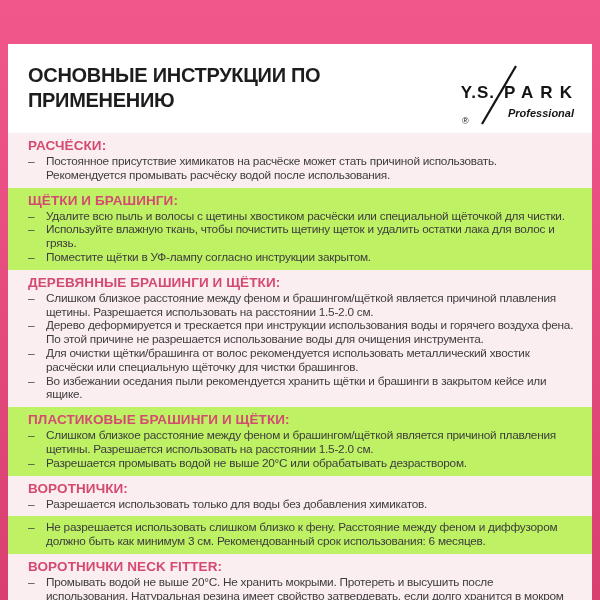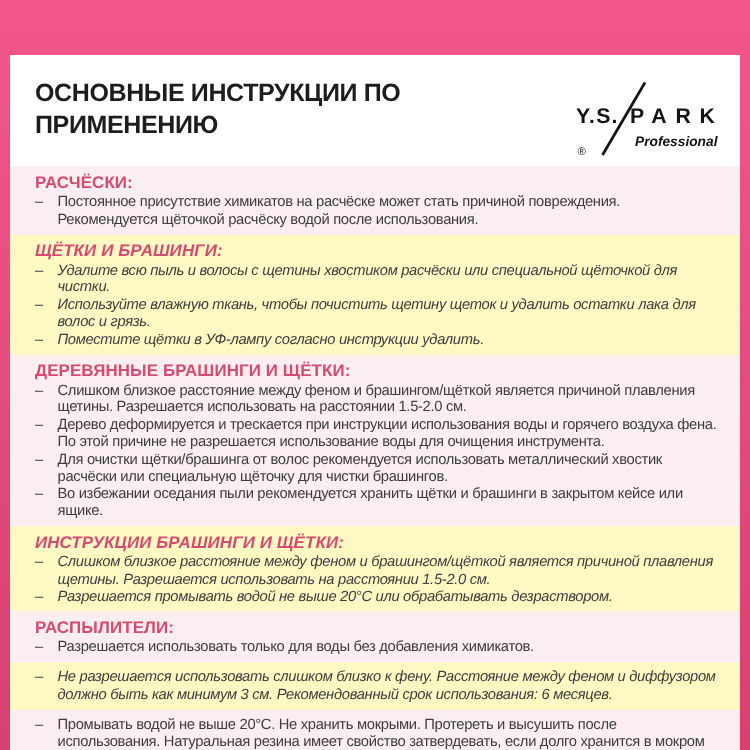--- a/index.html
+++ b/index.html
@@ -48,21 +48,21 @@
   }
   main.sections {
     flex: 1;
     display: flex;
     flex-direction: column;
   }
   .section {
     padding: 5px 18px 5px 20px;
   }
   .section.pink { background: var(--section_pink, #fbeef1); }
-  .section.white { background: #fef9c3; font-style: italic; }
+  .section.white { background: #bef264; }
   .section:last-child { flex: 1; }
   .section h2 {
     margin: 0 0 2px 0;
     font-size: 13.5px;
     line-height: 15px;
     font-weight: bold;
     color: var(--heading_text, #d44a70);
     letter-spacing: 0.1px;
   }
   .section ul {
@@ -103,39 +103,39 @@
         <text x="8" y="59" font-size="9" fill="#141414">®</text>
       </svg>
     </header>
 
     <main class="sections">
   <section class="section pink">
     <h2>РАСЧЁСКИ:</h2>
     <ul>
             <li>
               <span class="dash">–</span>
-              <span class="txt">Постоянное присутствие химикатов на расчёске может стать причиной повреждения. Рекомендуется щёточкой расчёску водой после использования.</span>
+              <span class="txt">Постоянное присутствие химикатов на расчёске может стать причиной использовать. Рекомендуется промывать расчёску водой после использования.</span>
             </li>
           </ul>
   </section>
 
   <section class="section white">
     <h2>ЩЁТКИ И БРАШИНГИ:</h2>
     <ul>
             <li>
               <span class="dash">–</span>
               <span class="txt">Удалите всю пыль и волосы с щетины хвостиком расчёски или специальной щёточкой для чистки.</span>
             </li>
             <li>
               <span class="dash">–</span>
               <span class="txt">Используйте влажную ткань, чтобы почистить щетину щеток и удалить остатки лака для волос и грязь.</span>
             </li>
             <li>
               <span class="dash">–</span>
-              <span class="txt">Поместите щётки в УФ-лампу согласно инструкции удалить.</span>
+              <span class="txt">Поместите щётки в УФ-лампу согласно инструкции закрытом.</span>
             </li>
           </ul>
   </section>
 
   <section class="section pink">
     <h2>ДЕРЕВЯННЫЕ БРАШИНГИ И ЩЁТКИ:</h2>
     <ul>
             <li>
               <span class="dash">–</span>
               <span class="txt">Слишком близкое расстояние между феном и брашингом/щёткой является причиной плавления щетины. Разрешается использовать на расстоянии 1.5-2.0 см.</span>
@@ -149,53 +149,54 @@
               <span class="txt">Для очистки щётки/брашинга от волос рекомендуется использовать металлический хвостик расчёски или специальную щёточку для чистки брашингов.</span>
             </li>
             <li>
               <span class="dash">–</span>
               <span class="txt">Во избежании оседания пыли рекомендуется хранить щётки и брашинги в закрытом кейсе или ящике.</span>
             </li>
           </ul>
   </section>
 
   <section class="section white">
-    <h2>ИНСТРУКЦИИ БРАШИНГИ И ЩЁТКИ:</h2>
+    <h2>ПЛАСТИКОВЫЕ БРАШИНГИ И ЩЁТКИ:</h2>
     <ul>
             <li>
               <span class="dash">–</span>
               <span class="txt">Слишком близкое расстояние между феном и брашингом/щёткой является причиной плавления щетины. Разрешается использовать на расстоянии 1.5-2.0 см.</span>
             </li>
             <li>
               <span class="dash">–</span>
               <span class="txt">Разрешается промывать водой не выше 20°C или обрабатывать дезраствором.</span>
             </li>
           </ul>
   </section>
 
   <section class="section pink">
-    <h2>РАСПЫЛИТЕЛИ:</h2>
+    <h2>ВОРОТНИЧКИ:</h2>
     <ul>
             <li>
               <span class="dash">–</span>
               <span class="txt">Разрешается использовать только для воды без добавления химикатов.</span>
             </li>
           </ul>
   </section>
 
   <section class="section white">
     <ul>
             <li>
               <span class="dash">–</span>
               <span class="txt">Не разрешается использовать слишком близко к фену. Расстояние между феном и диффузором должно быть как минимум 3 см. Рекомендованный срок использования: 6 месяцев.</span>
             </li>
           </ul>
   </section>
 
   <section class="section pink">
+    <h2>ВОРОТНИЧКИ NECK FITTER:</h2>
     <ul>
             <li>
               <span class="dash">–</span>
               <span class="txt">Промывать водой не выше 20°C. Не хранить мокрыми. Протереть и высушить после использования. Натуральная резина имеет свойство затвердевать, если долго хранится в мокром виде.</span>
             </li>
           </ul>
   </section>
 
 </main>
 

